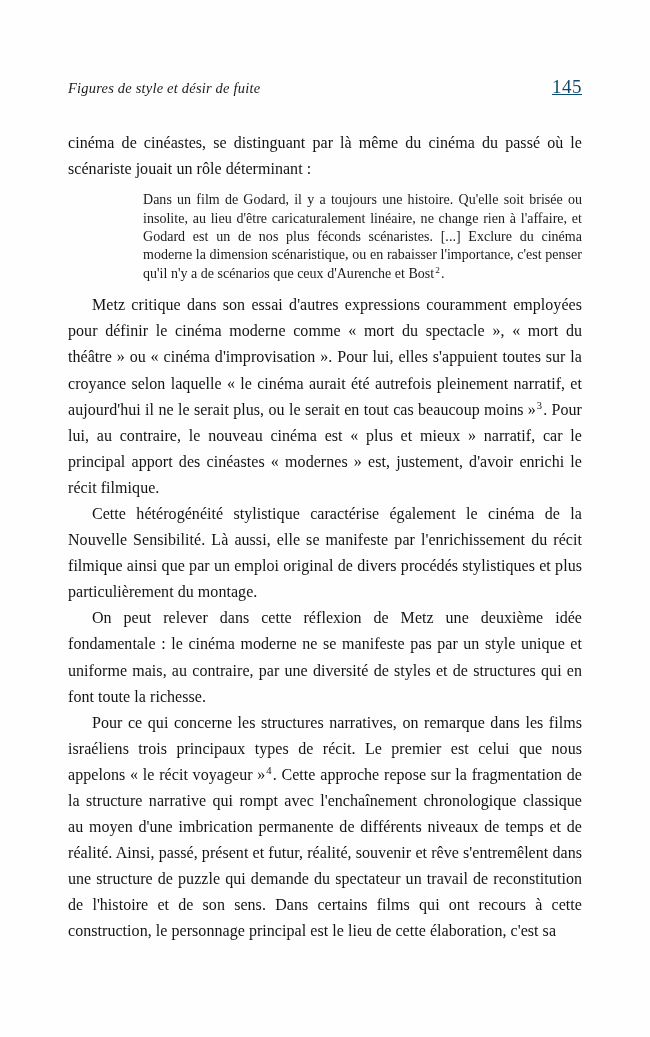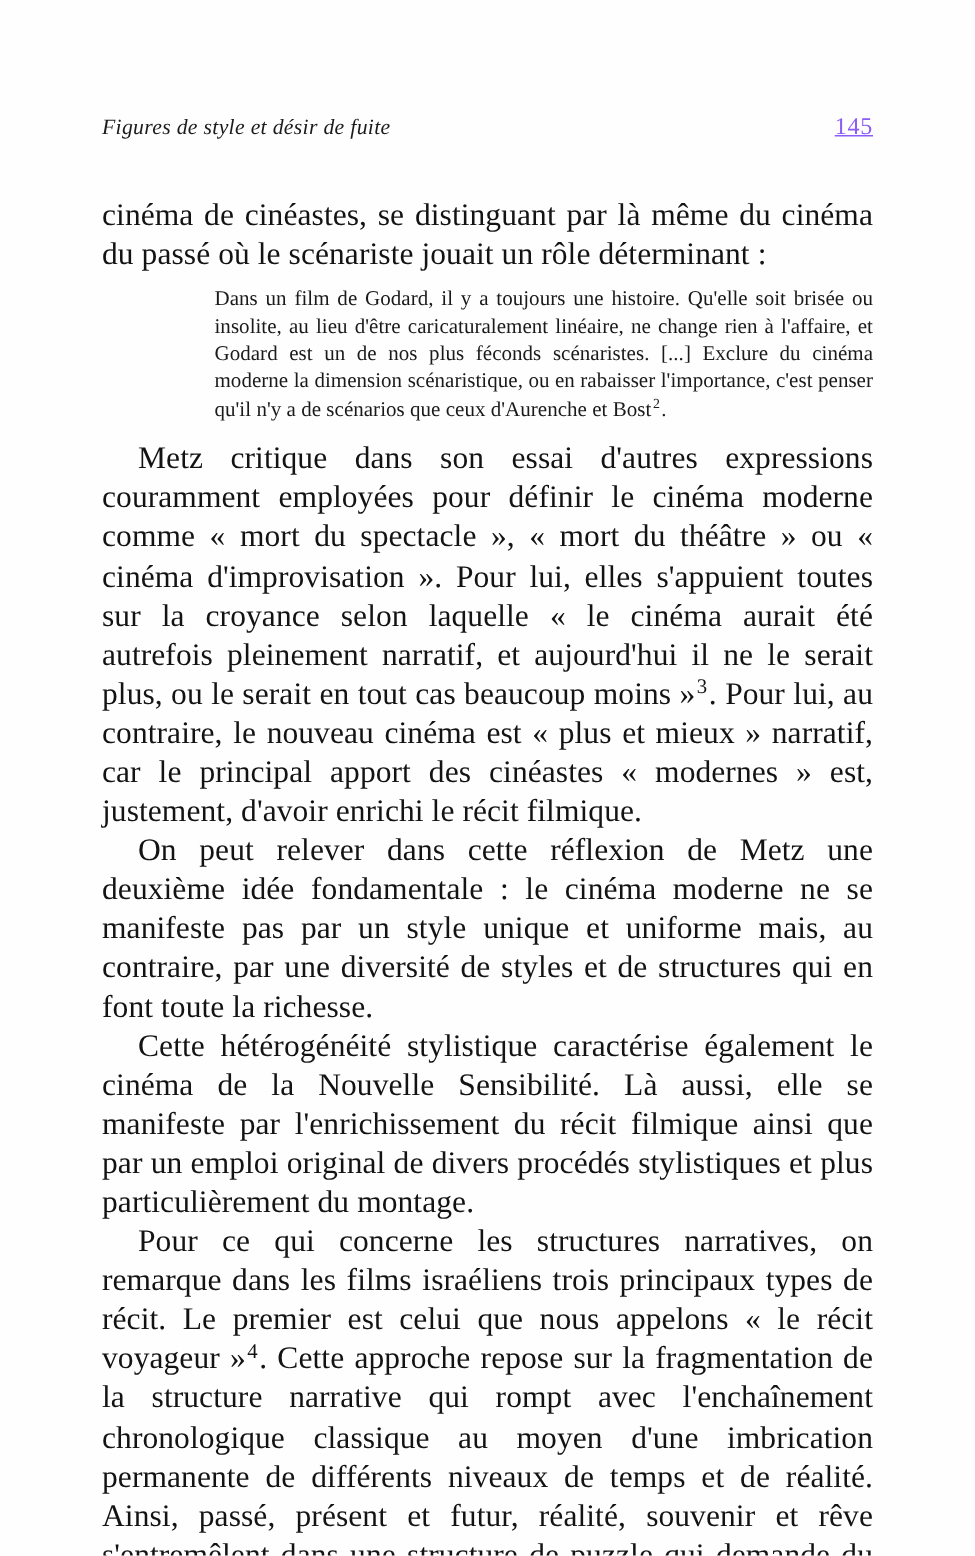--- a/index.html
+++ b/index.html
@@ -33,37 +33,37 @@
     align-items: baseline;
     justify-content: space-between;
   }
   .running-title {
     font-style: italic;
     font-size: 14.5px;
     letter-spacing: 0.2px;
     color: #1b1b1b;
   }
   .page-number {
-    font-size: 16px;
-    color: #8b5cf6;
+    font-size: 19px;
+    color: #0c4a6e;
     letter-spacing: 0.5px;
     text-decoration: underline;
   }
 
   
   .body-block {
     position: absolute;
     left: 68px;
     top: 130px;
     width: 514px;
   }
 
   p.para {
     margin: 0;
-    font-size: 21px;
+    font-size: 16px;
     line-height: 26.1px;
     text-align: justify;
     text-justify: inter-word;
     color: #131313;
     letter-spacing: 0.05px;
   }
   p.para.indent {
     text-indent: 24px;
   }
   p.para.cont {
@@ -105,20 +105,20 @@
   <div class="body-block">
 
     <p class="para cont">cinéma de cinéastes, se distinguant par là même du cinéma du passé où le scénariste jouait un rôle déterminant :</p>
 
     <blockquote class="quote">
       <p><span>Dans un film de Godard, il y a toujours une histoire. Qu'elle soit brisée ou insolite, au lieu d'être caricaturalement linéaire, ne change rien à l'affaire, et Godard est un de nos plus féconds scénaristes. [...] Exclure du cinéma moderne la dimension scénaristique, ou en rabaisser l'importance, c'est penser qu'il n'y a de scénarios que ceux d'Aurenche et Bost</span><sup class="fn">2</sup><span>.</span></p>
     </blockquote>
 
     <p class="para indent"><span>Metz critique dans son essai d'autres expressions couramment employées pour définir le cinéma moderne comme « mort du spectacle », « mort du théâtre » ou « cinéma d'improvisation ». Pour lui, elles s'appuient toutes sur la croyance selon laquelle « le cinéma aurait été autrefois pleinement narratif, et aujourd'hui il ne le serait plus, ou le serait en tout cas beaucoup moins »</span><sup class="fn">3</sup><span>. Pour lui, au contraire, le nouveau cinéma est « plus et mieux » narratif, car le principal apport des cinéastes « modernes » est, justement, d'avoir enrichi le récit filmique.</span></p>
 
+    <p class="para indent">Cette hétérogénéité stylistique caractérise également le cinéma de la Nouvelle Sensibilité. Là aussi, elle se manifeste par l'enrichissement du récit filmique ainsi que par un emploi original de divers procédés stylistiques et plus particulièrement du montage.</p>
+
     <p class="para indent">On peut relever dans cette réflexion de Metz une deuxième idée fondamentale : le cinéma moderne ne se manifeste pas par un style unique et uniforme mais, au contraire, par une diversité de styles et de structures qui en font toute la richesse.</p>
-
-    <p class="para indent">Cette hétérogénéité stylistique caractérise également le cinéma de la Nouvelle Sensibilité. Là aussi, elle se manifeste par l'enrichissement du récit filmique ainsi que par un emploi original de divers procédés stylistiques et plus particulièrement du montage.</p>
 
     <p class="para indent"><span>Pour ce qui concerne les structures narratives, on remarque dans les films israéliens trois principaux types de récit. Le premier est celui que nous appelons « le récit voyageur »</span><sup class="fn">4</sup><span>. Cette approche repose sur la fragmentation de la structure narrative qui rompt avec l'enchaînement chronologique classique au moyen d'une imbrication permanente de différents niveaux de temps et de réalité. Ainsi, passé, présent et futur, réalité, souvenir et rêve s'entremêlent dans une structure de puzzle qui demande du spectateur un travail de reconstitution de l'histoire et de son sens. Dans certains films qui ont recours à cette construction, le personnage principal est le lieu de cette élaboration, c'est sa</span></p>
 
   </div>
 </div>
 
 </body></html>

